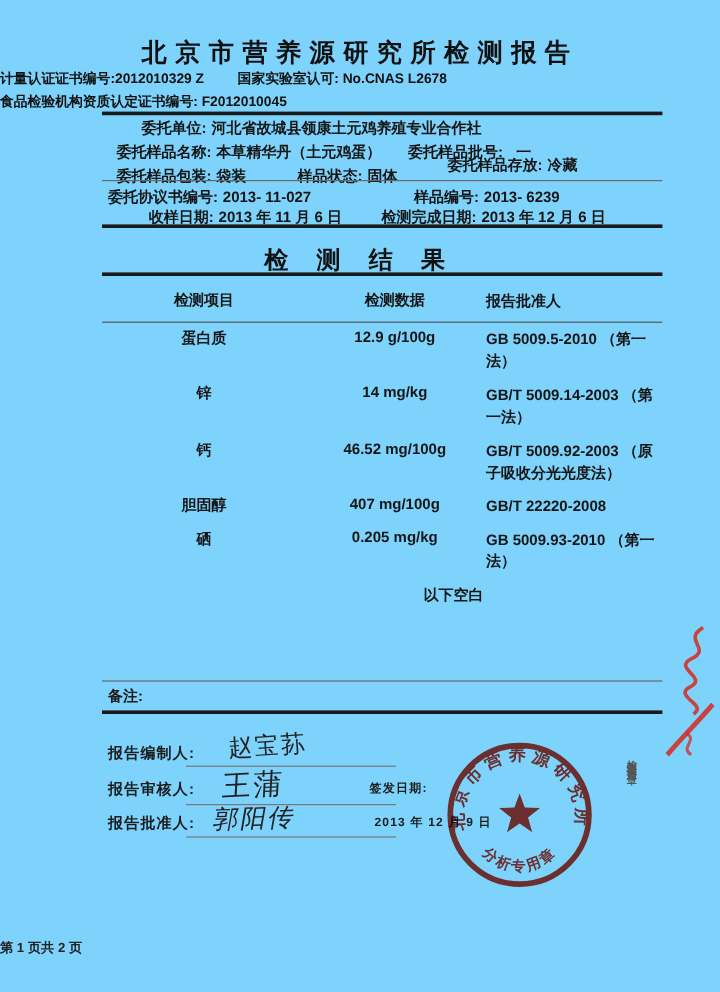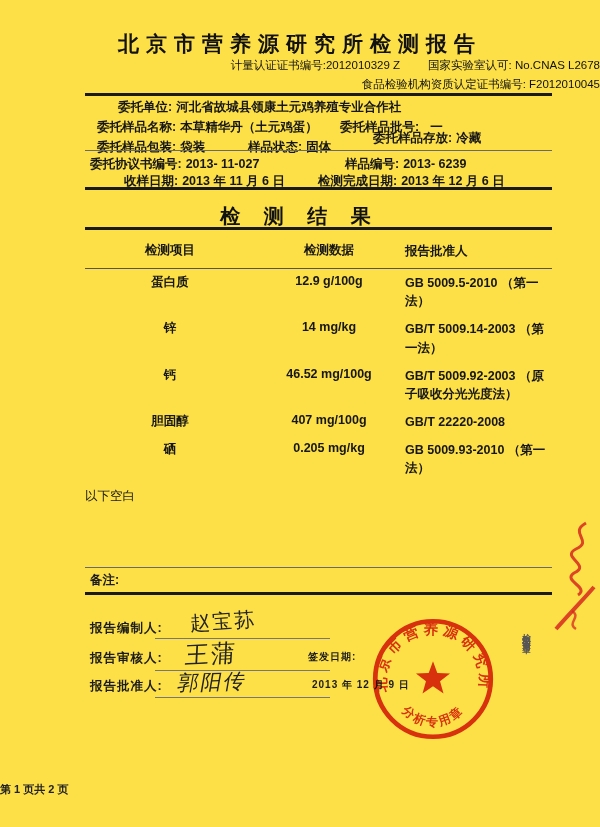--- a/index.html
+++ b/index.html
@@ -1,44 +1,44 @@
 <!DOCTYPE html>
 <html><head>
 <meta charset="utf-8">
 <style>
   html,body{margin:0;padding:0;background:#ffffff;}
   .page{
-    position:relative;width:600px;height:827px;background:#fde047;
+    position:relative;width:600px;height:827px;background:#7dd3fc;
     font-family:"Liberation Sans","DejaVu Sans",sans-serif;color:#1c1c1c;
     overflow:hidden;
   }
   .abs{position:absolute;}
   
   .title{top:30px;left:0;width:600px;text-align:center;font-size:21px;font-weight:900;letter-spacing:7px;color:#111;}
-  .certline{width:600px;text-align:right;font-size:11.5px;font-weight:400;color:#111;}
+  .certline{width:600px;text-align:left;font-size:11.5px;font-weight:700;color:#111;}
   .cert1{top:58px;}
   .cert1 .gap{display:inline-block;width:28px;}
   .cert2{top:77px;}
   
   .rule{left:85px;width:467px;background:#1a1a1a;}
   .rule-thick{height:2.5px;}
   .rule-thin{height:1px;background:#6a6a6a;}
   
   .info{font-size:12.5px;font-weight:700;white-space:nowrap;color:#161616;}
   .info .lbl{margin-right:4px;}
   
   .section-title{top:203px;left:0;width:600px;text-align:center;font-size:20px;font-weight:900;letter-spacing:9px;color:#111;}
   .tbl{top:236px;left:85px;width:467px;font-size:12.5px;font-weight:700;color:#161616;}
   .trow{display:flex;align-items:flex-start;padding:5px 0;}
   .c-item{width:170px;text-align:center;flex:none;}
   .c-data{width:148px;text-align:center;flex:none;}
   .c-method{flex:1;text-align:left;padding-left:2px;line-height:1.45;}
   .hdr-row{padding:6px 0 8px 0;}
   .hdr-rule{height:1px;background:#555;margin:0;}
-  .endnote{text-align:left;width:318px;padding-top:6px;font-weight:400;}
+  .endnote{text-align:right;width:318px;padding-top:6px;font-weight:700;}
   
   .remarks-label{top:572px;left:90px;font-size:12.5px;font-weight:700;}
   
   .sig-label{font-size:12.5px;font-weight:700;letter-spacing:1px;}
   .sig-line{height:1px;background:#777;}
   .sig{font-size:20px;font-weight:500;color:#222;transform:rotate(-4deg);letter-spacing:2px;}
   .sig2{font-size:24px;transform:rotate(-3deg) skewX(-6deg);}
   .sig3{font-size:21px;transform:rotate(-2deg) skewX(-12deg);}
   .issue{font-size:10px;font-weight:700;letter-spacing:1px;}
   

